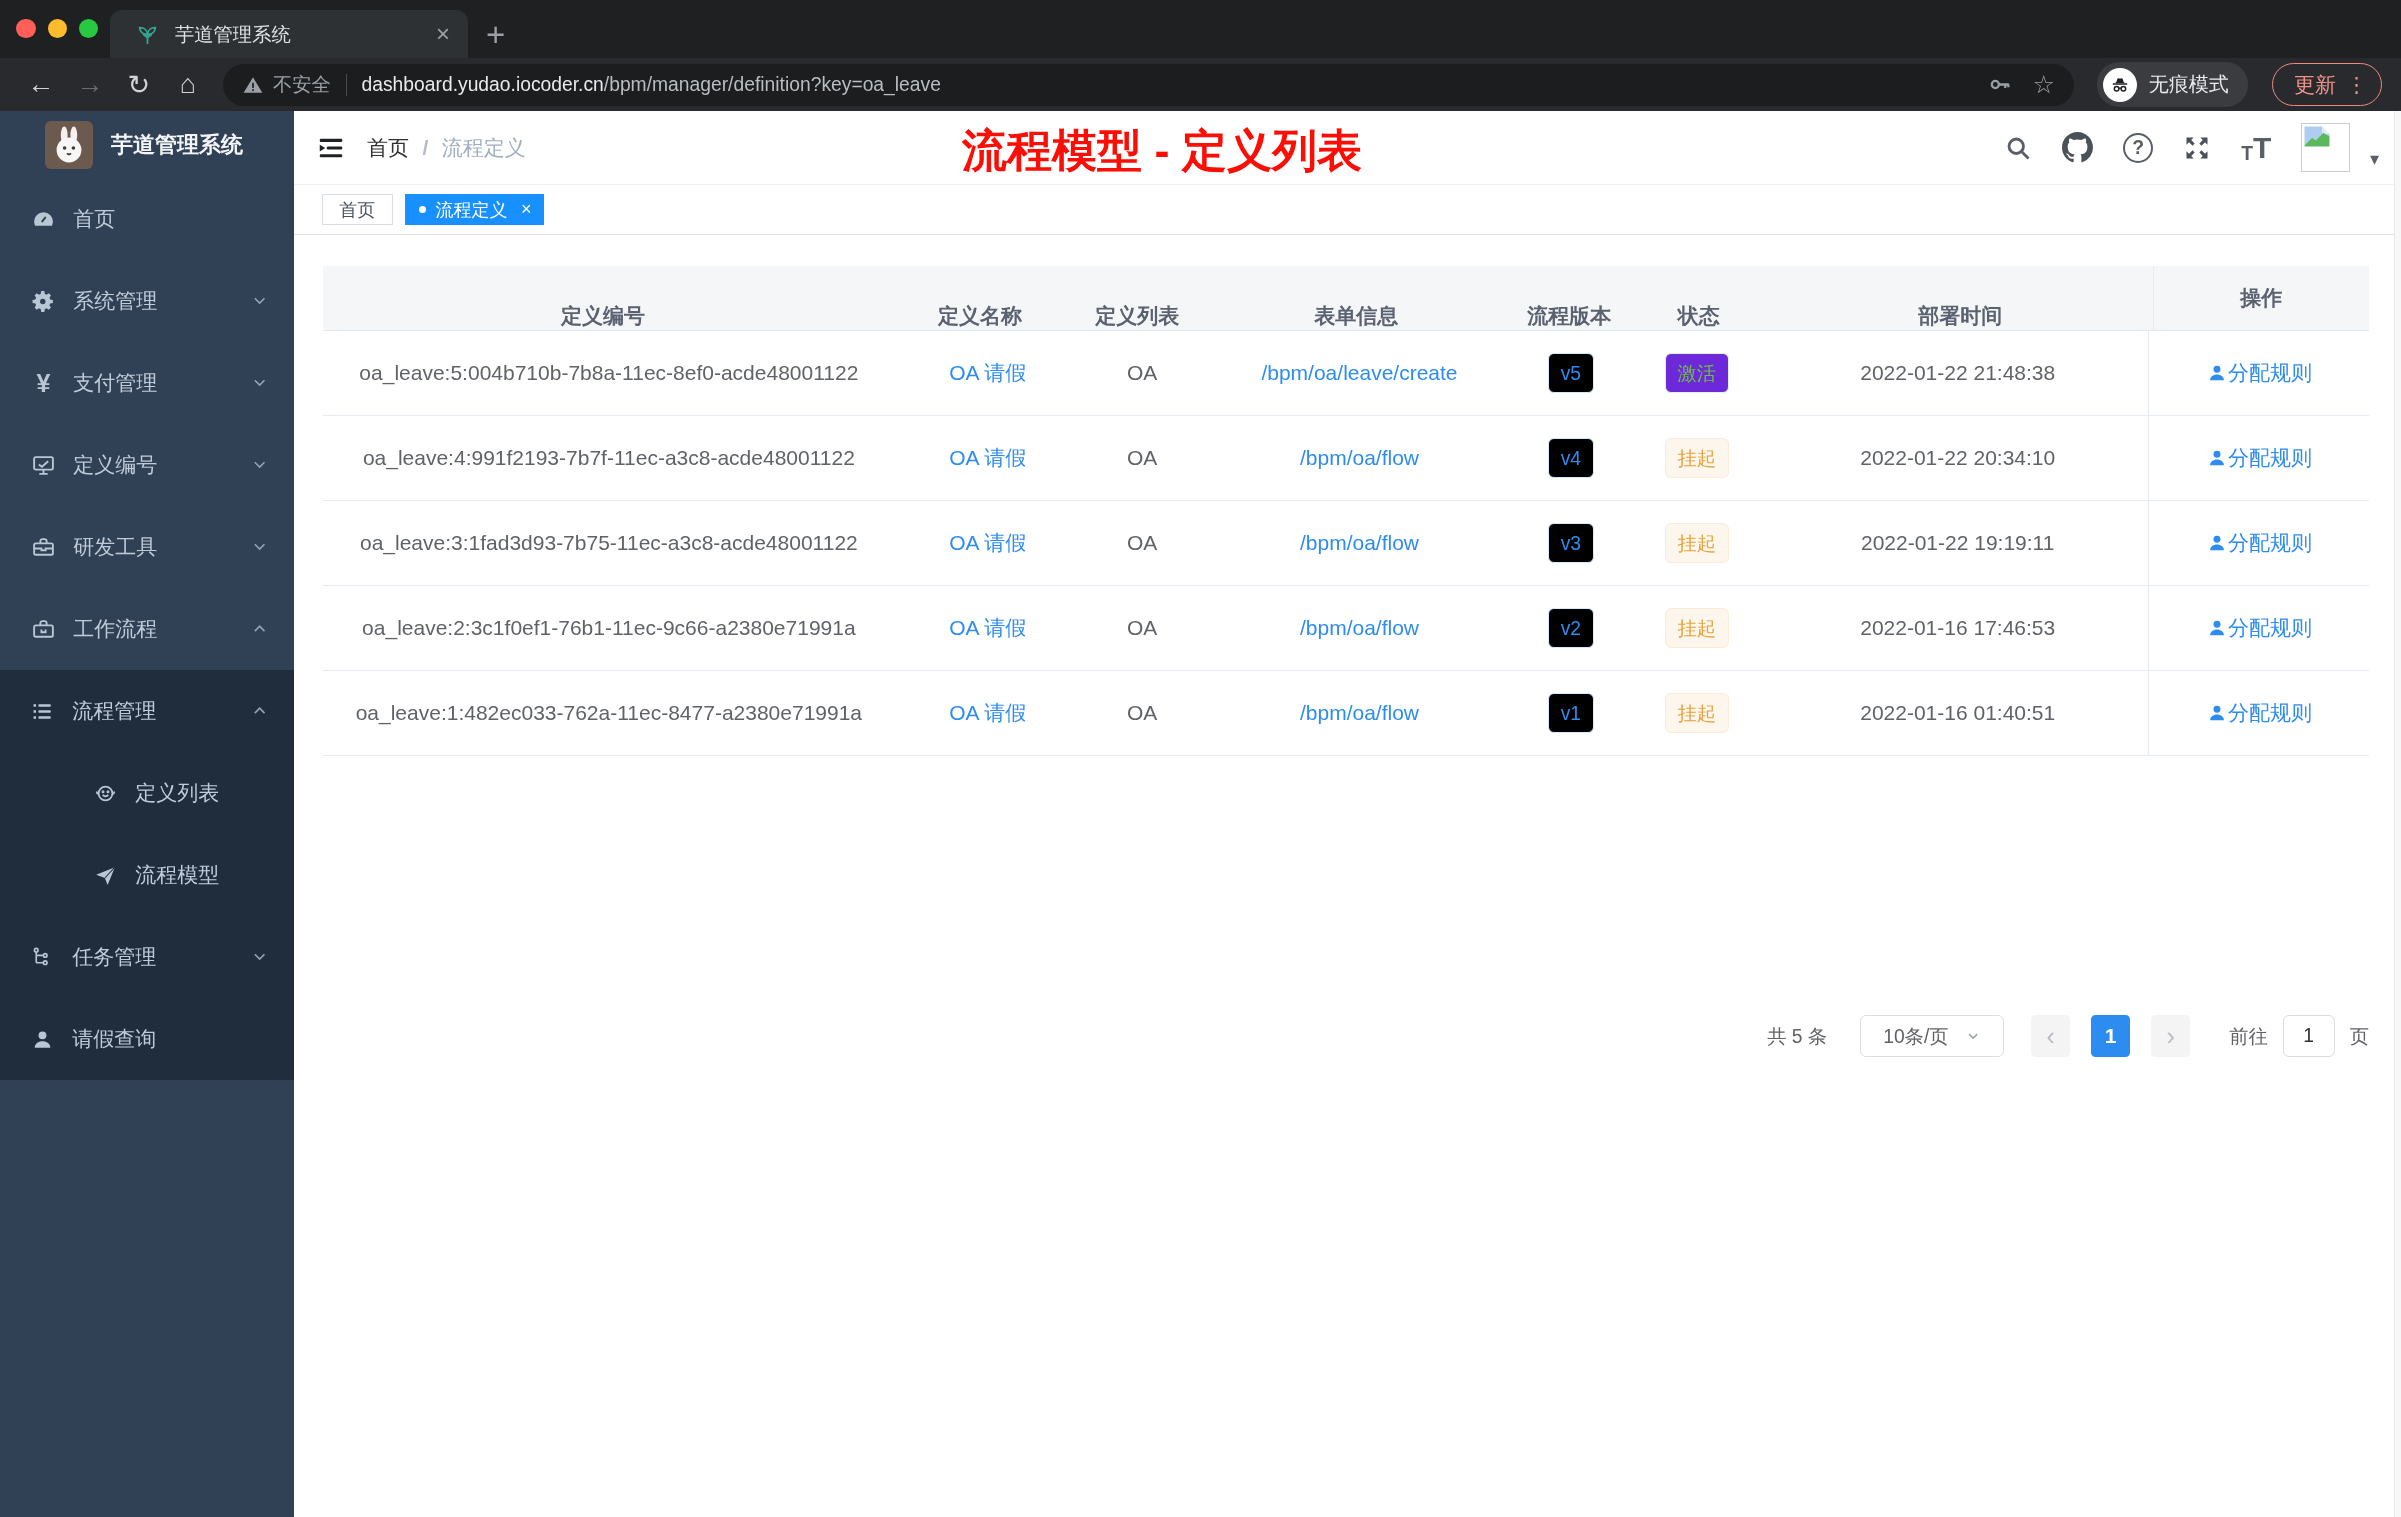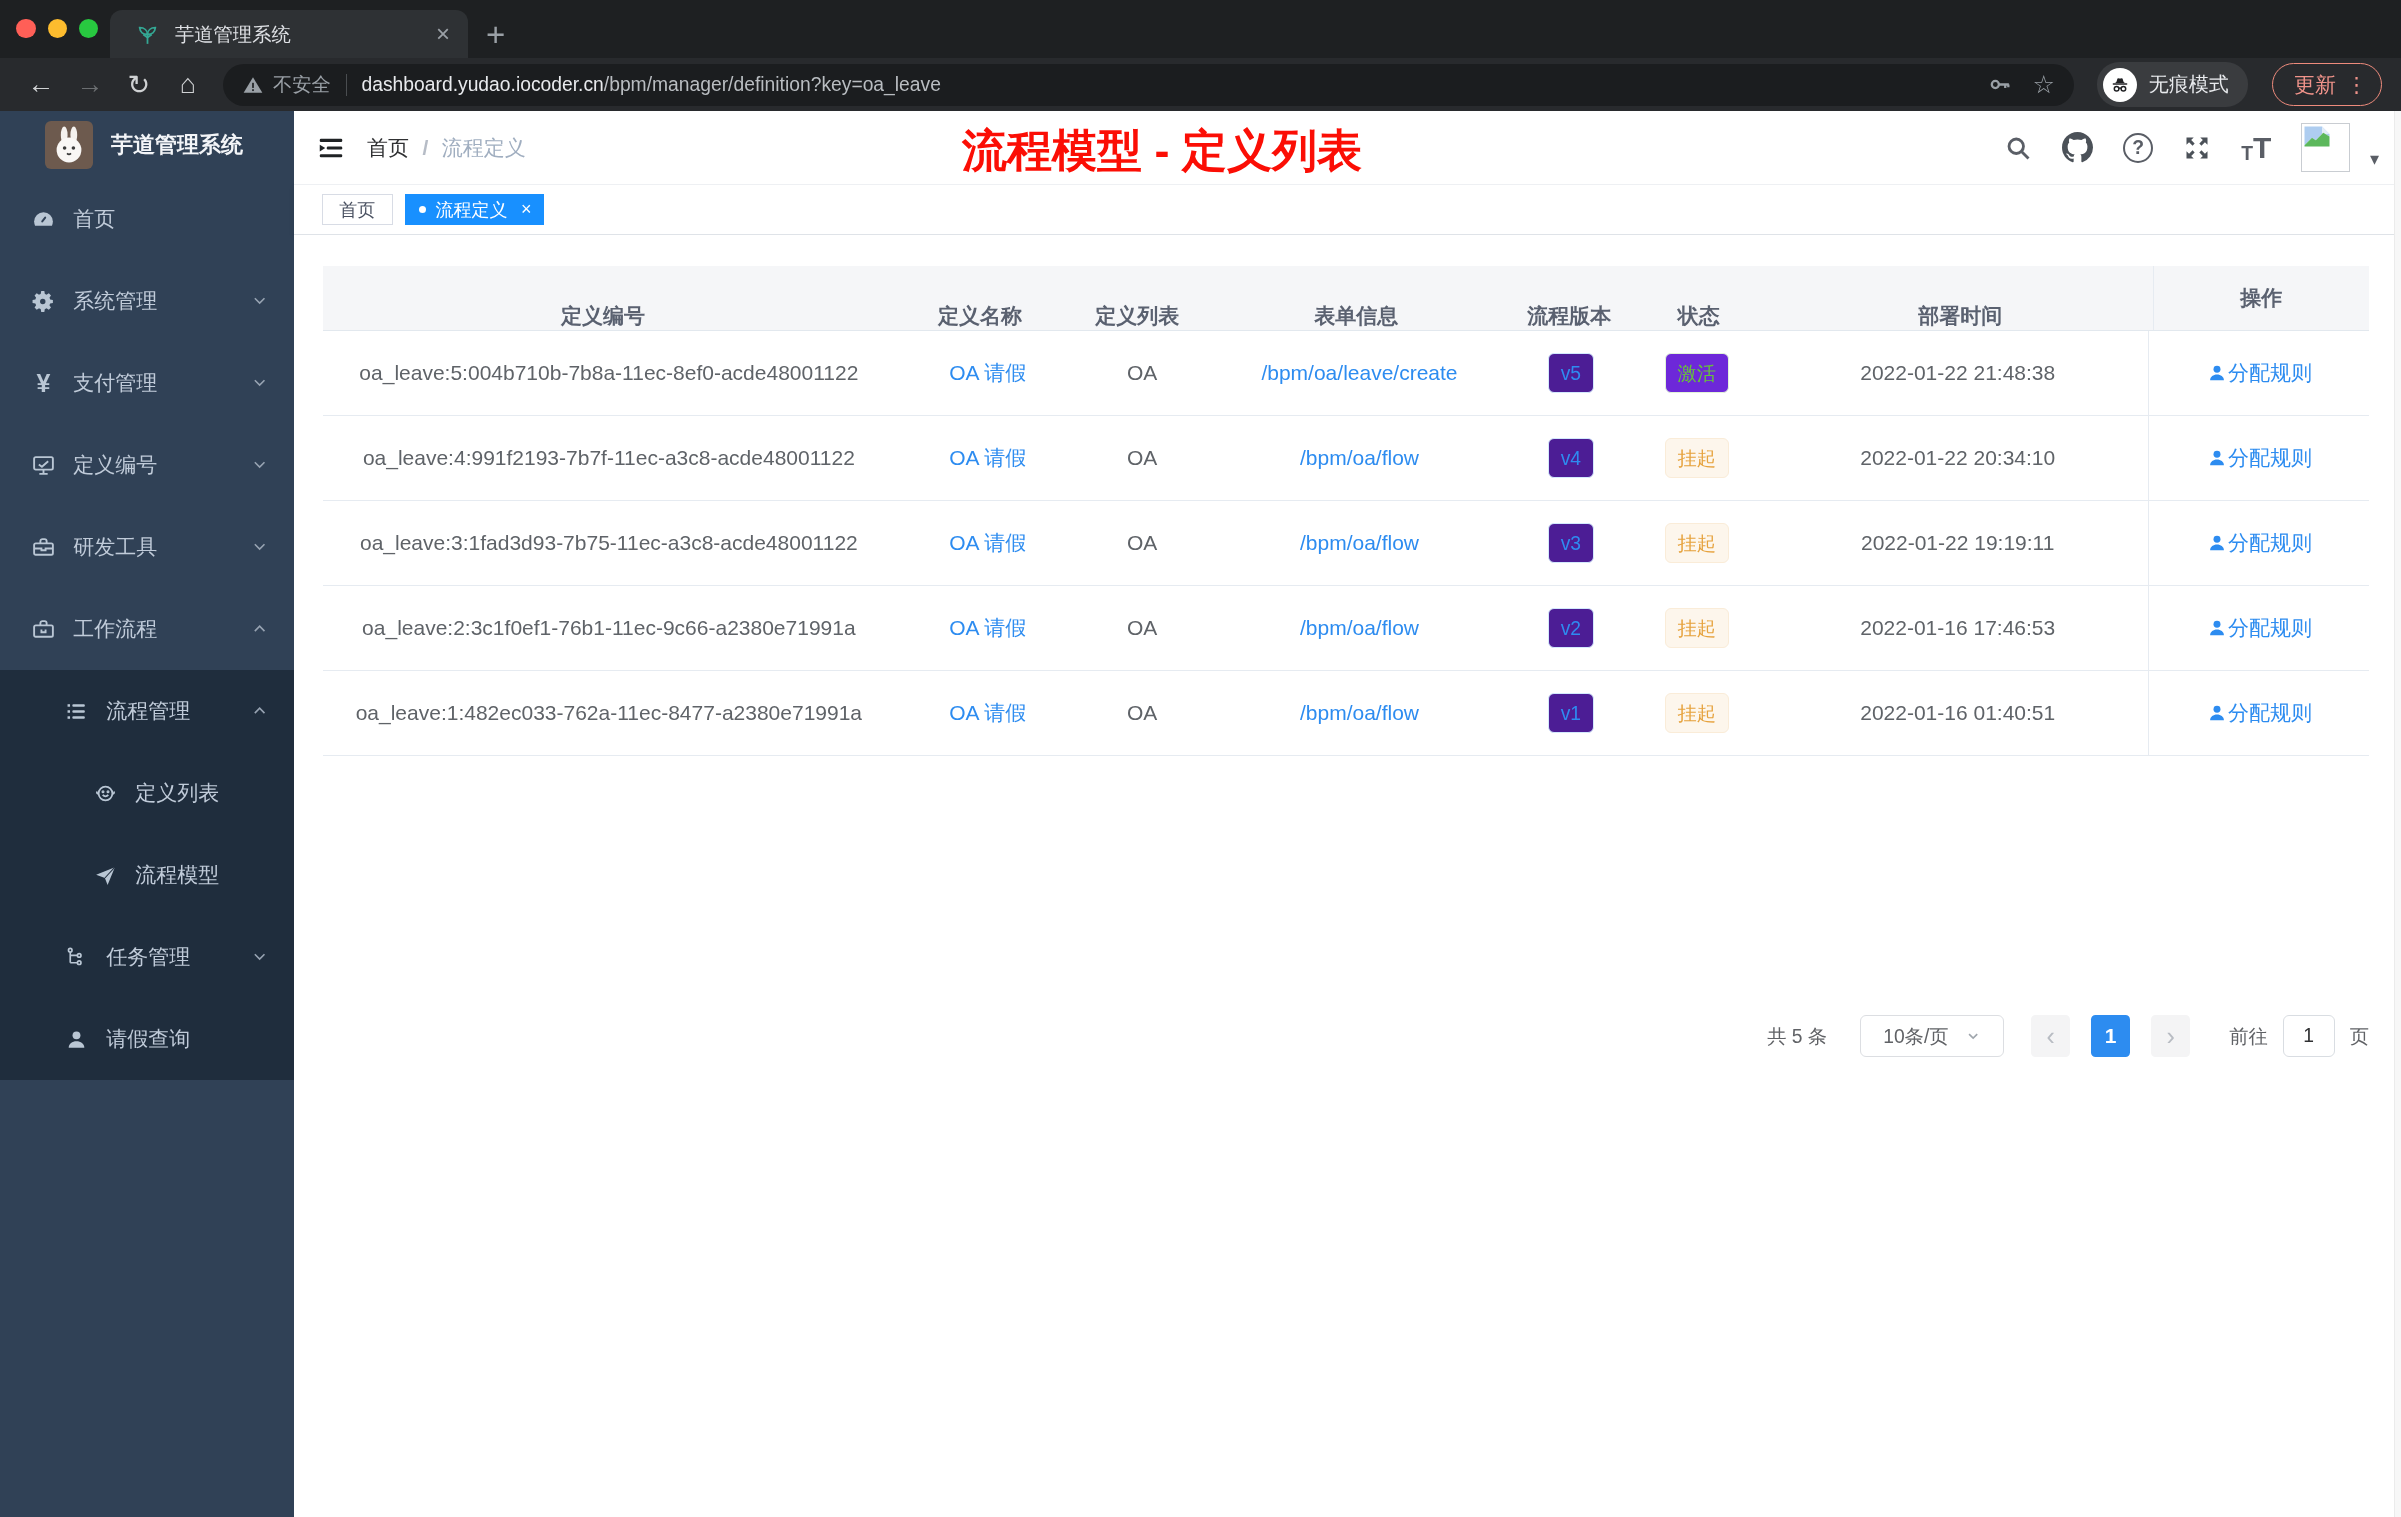--- a/index.html
+++ b/index.html
@@ -42,21 +42,21 @@
   
   .app { display:flex; height:1406px; }
   .sidebar { width:294px; background:#304156; flex:none; color:#bfcbd9; }
   .logo-row { height:67px; display:flex; align-items:center; padding-left:45px; gap:18px; }
   .logo-row .ttl { color:#f3f5f8; font-size:22px; font-weight:700; white-space:nowrap; }
   .mi { height:82px; display:flex; align-items:center; padding-left:30px; position:relative;
     font-size:21px; color:#c0cbd9; white-space:nowrap; }
   .mi .ic { width:27px; margin-right:16.3px; display:flex; justify-content:center; }
   .mi .chev { position:absolute; right:25px; top:31px; }
   .sub-block { background:#1f2d3d; }
-  .mi.l2 { padding-left:63px; }
+  .mi.l2 { padding-left:29px; }
   .mi.l3 { padding-left:92px; }
   .yen { font-size:25px; font-weight:700; color:#b9c6d4; }
 
   .main { flex:1; display:flex; flex-direction:column; background:#fff; position:relative; }
   .navbar { height:74px; display:flex; align-items:center; padding:0 22px 0 22px;
     background:#fff; border-bottom:0.7px solid #eef0f3; position:relative; }
   .bc { display:flex; align-items:center; margin-left:21px; font-size:21px; }
   .bc .home { color:#303133; }
   .bc .sep { color:#b6bcc6; margin:0 13.4px; font-weight:700; }
   .bc .cur { color:#a0aec0; }
@@ -84,21 +84,21 @@
   .tbl { position:absolute; left:29px; top:31px; width:2046px; }
   .thead { display:flex; height:65px; background:#f5f6f8; border-bottom:0.7px solid #e2e8ee;
     align-items:flex-end; font-weight:700; color:#5a6170; font-size:21px;gap:6px; }
   .trow { display:flex; height:85px; align-items:center; border-bottom:0.7px solid #e6ebf1;
     font-size:21px; color:#5f6368; }
   .cell { display:flex; align-items:center; justify-content:center; text-align:center; }
   .c1{width:572px;} .c2{width:186px;} .c3{width:123px;} .c4{width:312px;}
   .c5{width:111px;} .c6{width:141px;} .c7{width:381px;} .c8{width:221px; border-left:0.7px solid #e6ebf1; align-self:stretch;}
   .link { color:#2d8cf0; cursor:pointer; }
   .badge-v { height:40px; line-height:39px; padding:0 12px; border-radius:6px; font-size:19.3px;
-    background:#4c1d95; border:0.7px solid #d3e9fd; color:#2e8bf0; }
+    background:#000000; border:0.7px solid #d3e9fd; color:#2e8bf0; }
   .badge-s { height:40px; line-height:39px; padding:0 12px; border-radius:6px; font-size:19.3px; }
   .badge-s.success { background:#6d28d9; border:0.7px solid #e1f3d8; color:#67c23a; }
   .badge-s.warning { background:#fdf6ec; border:0.7px solid #faecd8; color:#e6a23c; }
   .act { display:flex; align-items:center; gap:0; color:#2d8cf0; font-size:21px; cursor:pointer; }
 
   
   .pager { position:absolute; left:29px; top:760px; width:2046px; height:82px;
     display:flex; align-items:center; justify-content:flex-end; font-size:19.3px; color:#606266; }
   .pg-total { margin-right:33px; }
   .pg-select { width:144px; height:42px; border:0.7px solid #dcdee2; border-radius:6px;

